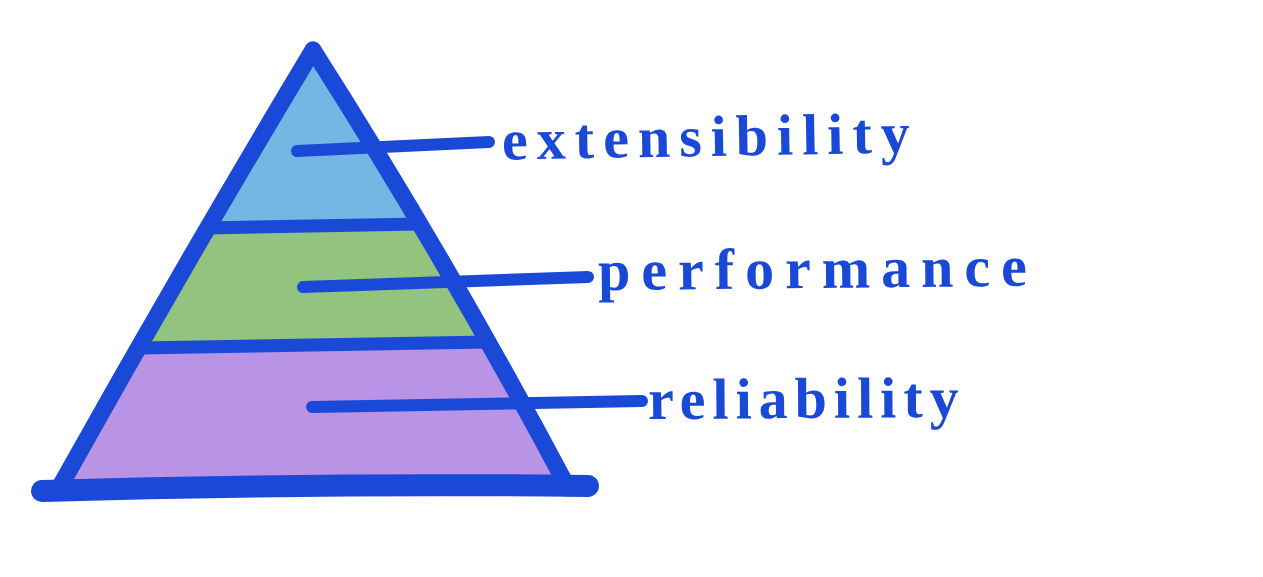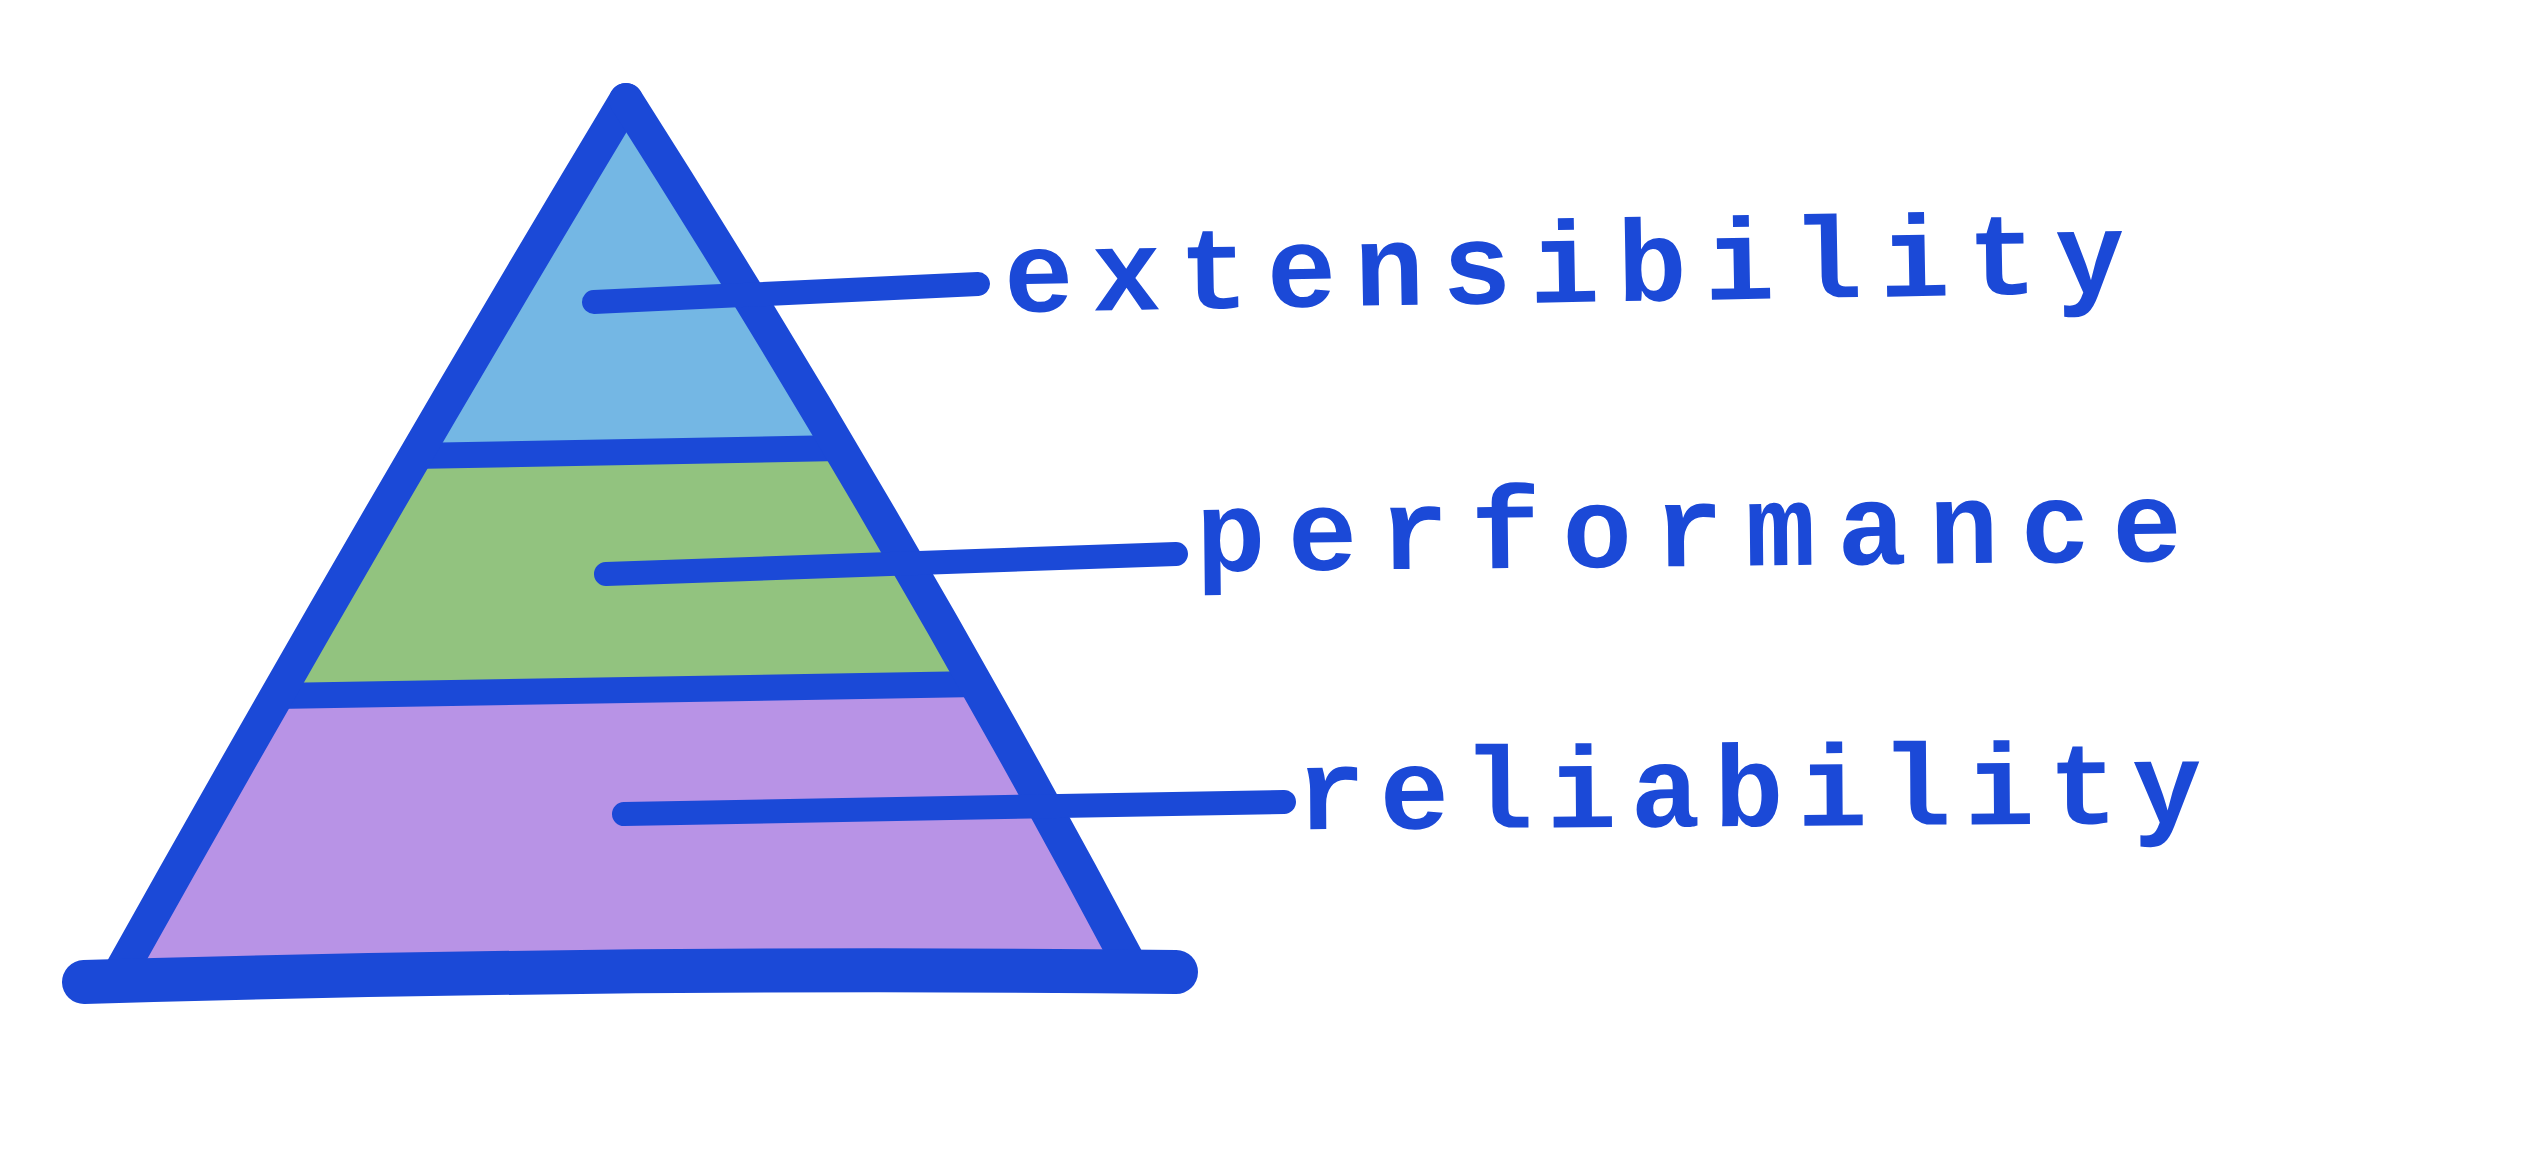--- a/index.html
+++ b/index.html
@@ -6,21 +6,21 @@
     margin: 0;
     padding: 0;
     background: var(--background, #ffffff);
   }
   .canvas {
     position: relative;
     width: 1263px;
     height: 577px;
     overflow: hidden;
     background: var(--background, #ffffff);
-    font-family: Liberation Mono, monospace;
+    font-family: Liberation Serif, serif;
   }
   svg.pyramid {
     position: absolute;
     left: 0;
     top: 0;
   }
   .ink-stroke {
     stroke: var(--ink, #1b49d7);
     fill: none;
     stroke-linecap: round;

